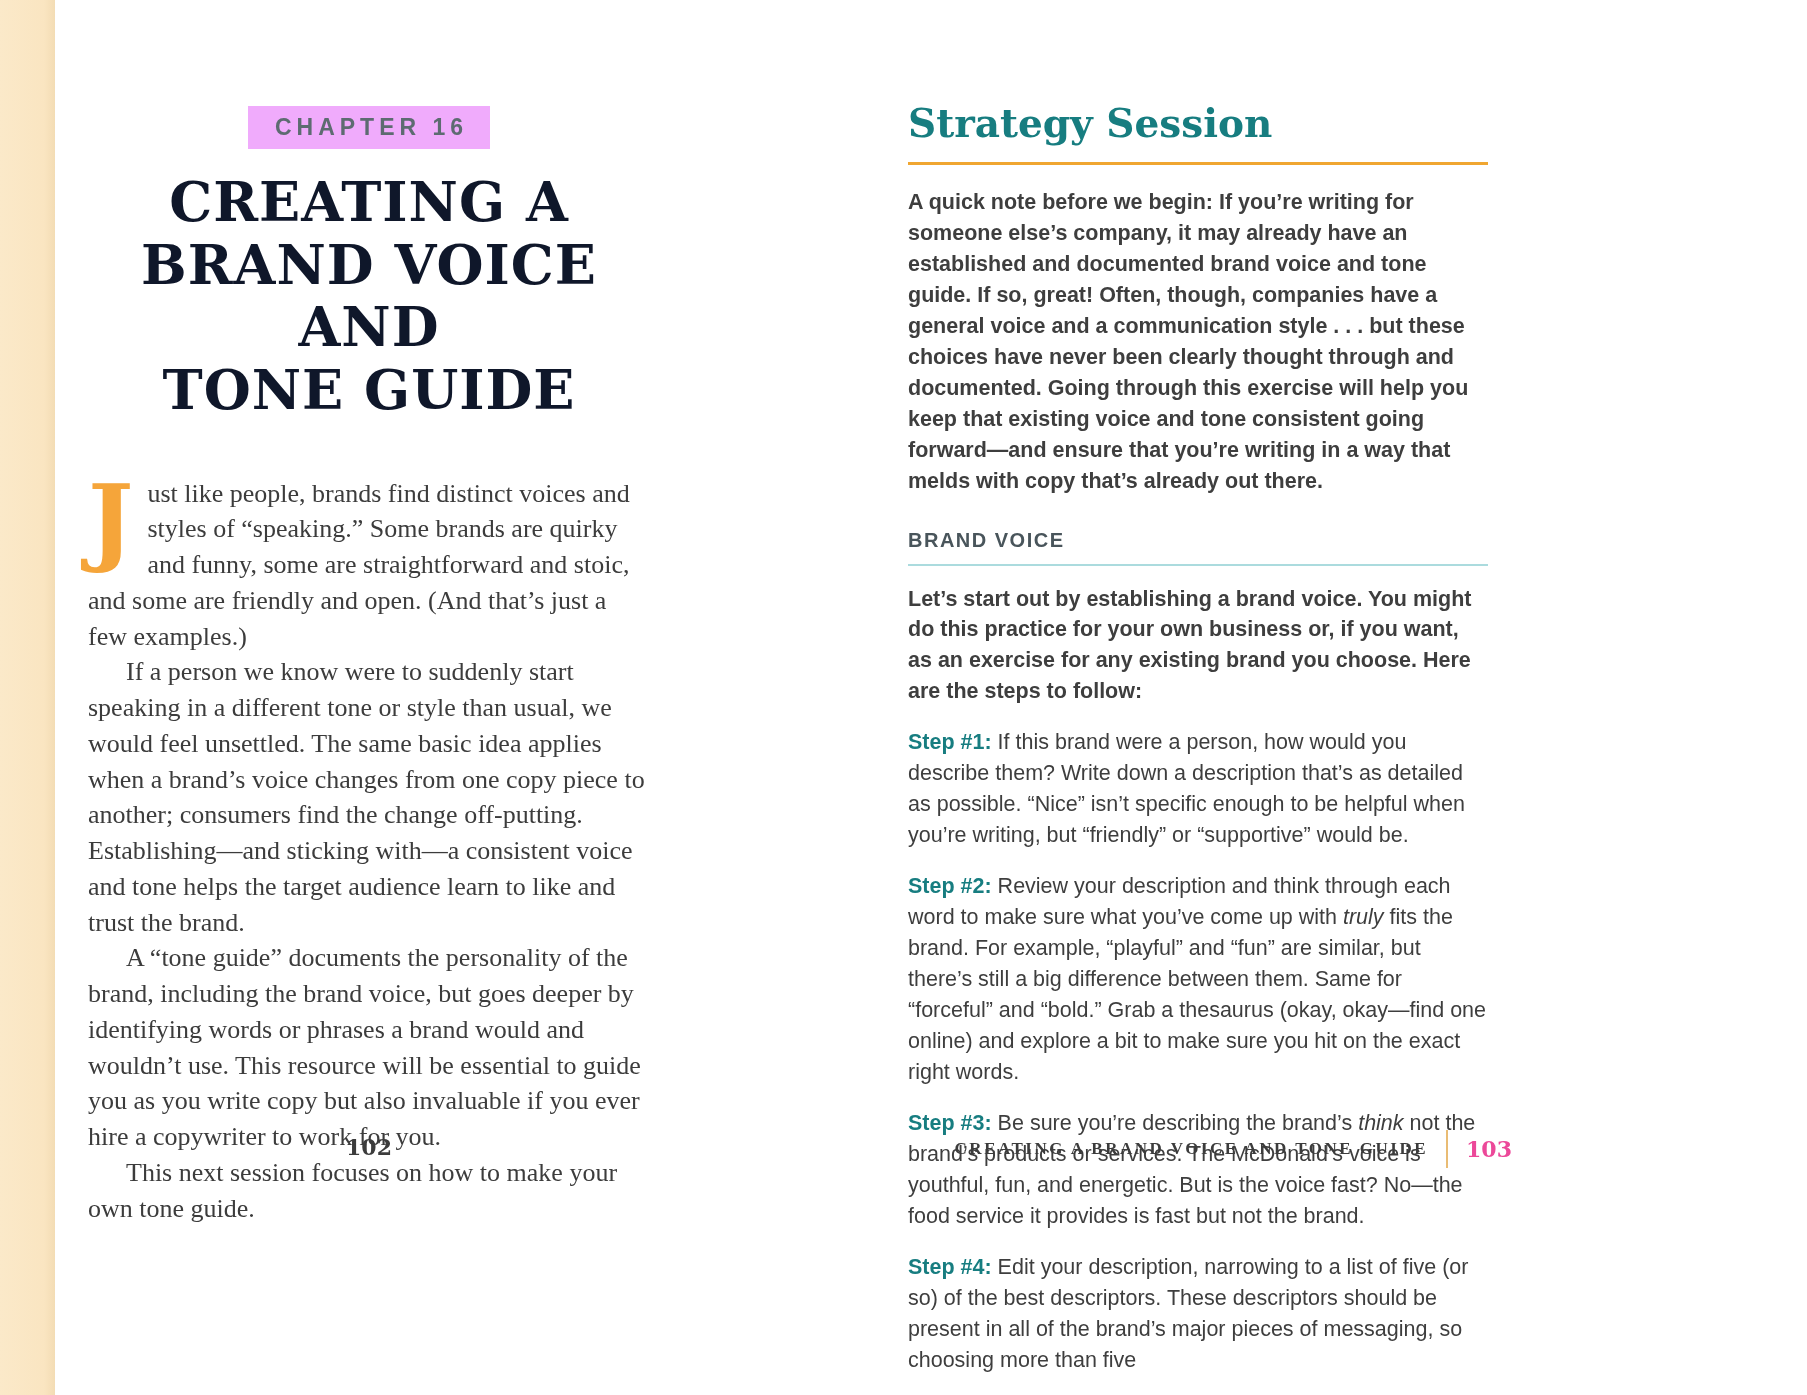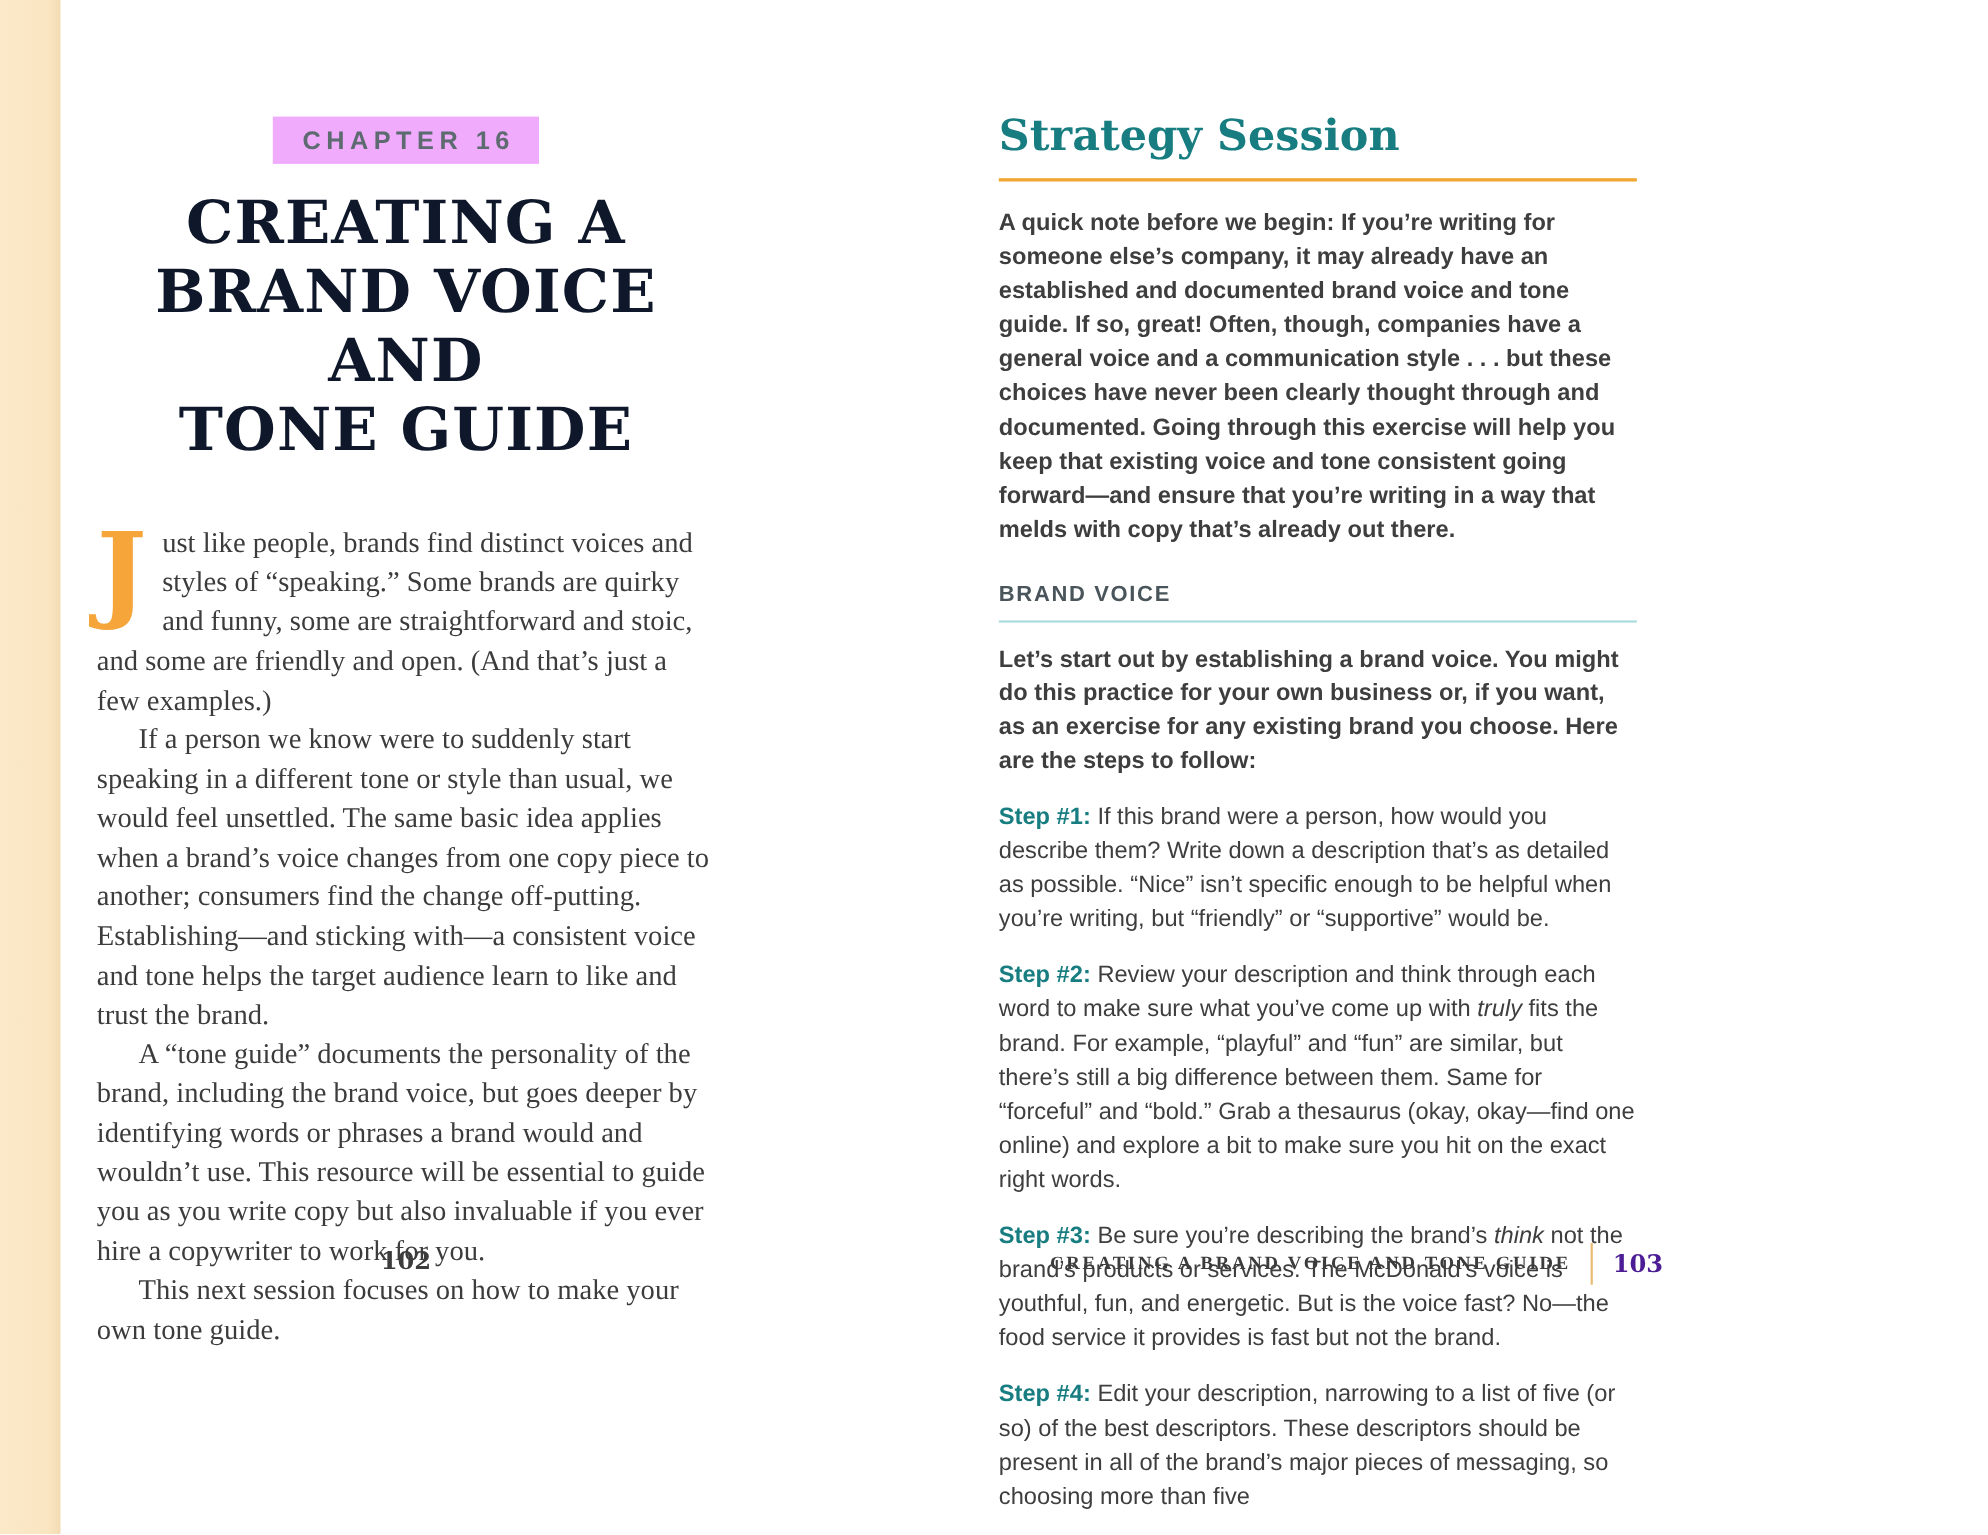--- a/index.html
+++ b/index.html
@@ -147,21 +147,21 @@
   }
   .footer-divider {
     width: 2px;
     height: 38px;
     background: #e9bc74;
   }
   .right-page-number {
     font-family: "DejaVu Serif", serif;
     font-weight: bold;
     font-size: 22px;
-    color: #4c1d95;
+    color: #ec4899;
   }
 </style>
 </head>
 <body>
 
 <div class="spread">
 
   <div class="binding-strip"></div>
 
   <div class="left-col">

